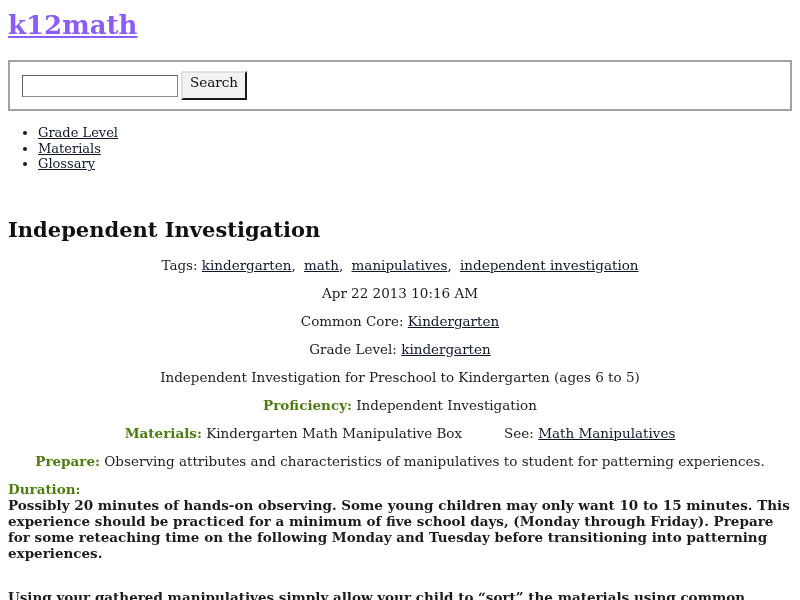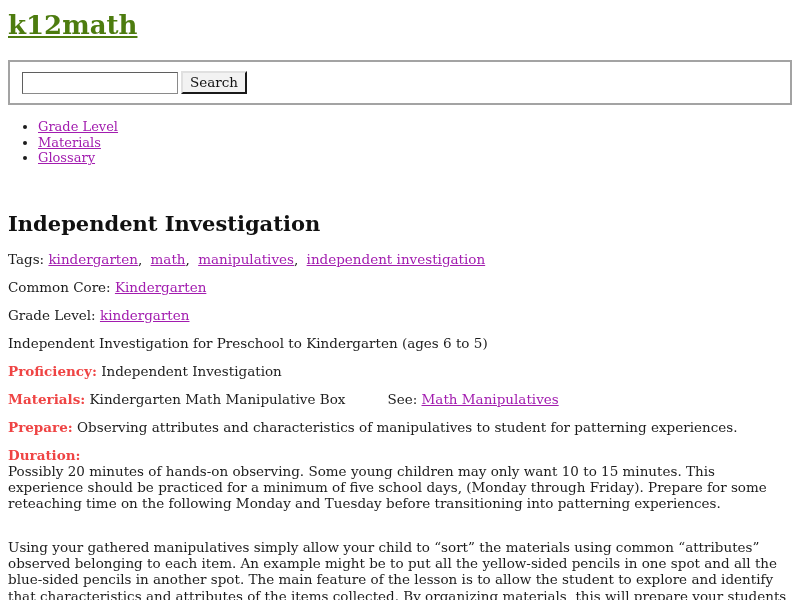--- a/index.html
+++ b/index.html
@@ -14,21 +14,21 @@
   }
   .page { margin: 8px; }
 
   
   .site-title {
     margin: 10px 0 20px 0;
     font-size: 26px;
     font-weight: bold;
   }
   .site-title a {
-    color: #4d7c0f;
+    color: #8b5cf6;
     text-decoration: underline;
     cursor: pointer;
   }
 
   
   .search-box {
     border: 2px solid #a3a3a3;
     padding: 9px 10px 9px 12px;
     margin: 0 0 12px 0;
     display: flex;
@@ -46,48 +46,48 @@
     margin-right: 3px;
   }
   .search-button {
     font-family: "DejaVu Serif", "Liberation Serif", serif;
     font-size: 13.5px;
     color: #111;
     background: #f2f2f2;
     border: 2px outset #e0e0e0;
     border-right-color: #6e6e6e;
     border-bottom-color: #6e6e6e;
-    padding: 1px 7px 2px 7px;
+    padding: 1px 7px 8px 7px;
     cursor: pointer;
   }
 
   
   ul.nav-list {
     margin: 14px 0 0 0;
     padding-left: 30px;
     font-size: 13px;
     line-height: 15.5px;
   }
   ul.nav-list li { margin: 0; }
   a.body-link {
-    color: #a21caf;
+    color: #0f172a;
     text-decoration: underline;
     cursor: pointer;
   }
 
   
   .article-title {
     margin: 45px 0 15px 0;
     font-size: 21px;
     font-weight: bold;
     color: #111;
   }
-  p.line { margin: 0 0 11.5px 0; line-height: 16.5px; }
-  p.para { margin: 0 0 11.5px 0; line-height: 16.2px; }
-  b { color: #ef4444; }
+  p.line { margin: 0 0 11.5px 0; line-height: 16.5px; text-align: center; }
+  p.para { margin: 0 0 11.5px 0; line-height: 16.2px; font-weight: bold; }
+  b { color: #4d7c0f; }
   .see-group { margin-left: 42px; }
   .sep { margin-right: 4px; }
 </style>
 </head>
 <body>
 
 <div class="page">
 
   <h1 class="site-title">
     <a>k12math</a>
@@ -113,20 +113,21 @@
   <h2 class="article-title">Independent Investigation</h2>
 
   <p class="line">
     <span>Tags:</span>
     <a class="body-link">kindergarten</a><span class="sep">,</span>
     <a class="body-link">math</a><span class="sep">,</span>
     <a class="body-link">manipulatives</a><span class="sep">,</span>
     <a class="body-link">independent investigation</a>
   </p>
 
+  <p class="line">Apr 22 2013 10:16 AM</p>
 
   <p class="line">
     <span>Common Core:</span>
     <a class="body-link">Kindergarten</a>
   </p>
 
   <p class="line">
     <span>Grade Level:</span>
     <a class="body-link">kindergarten</a>
   </p>

